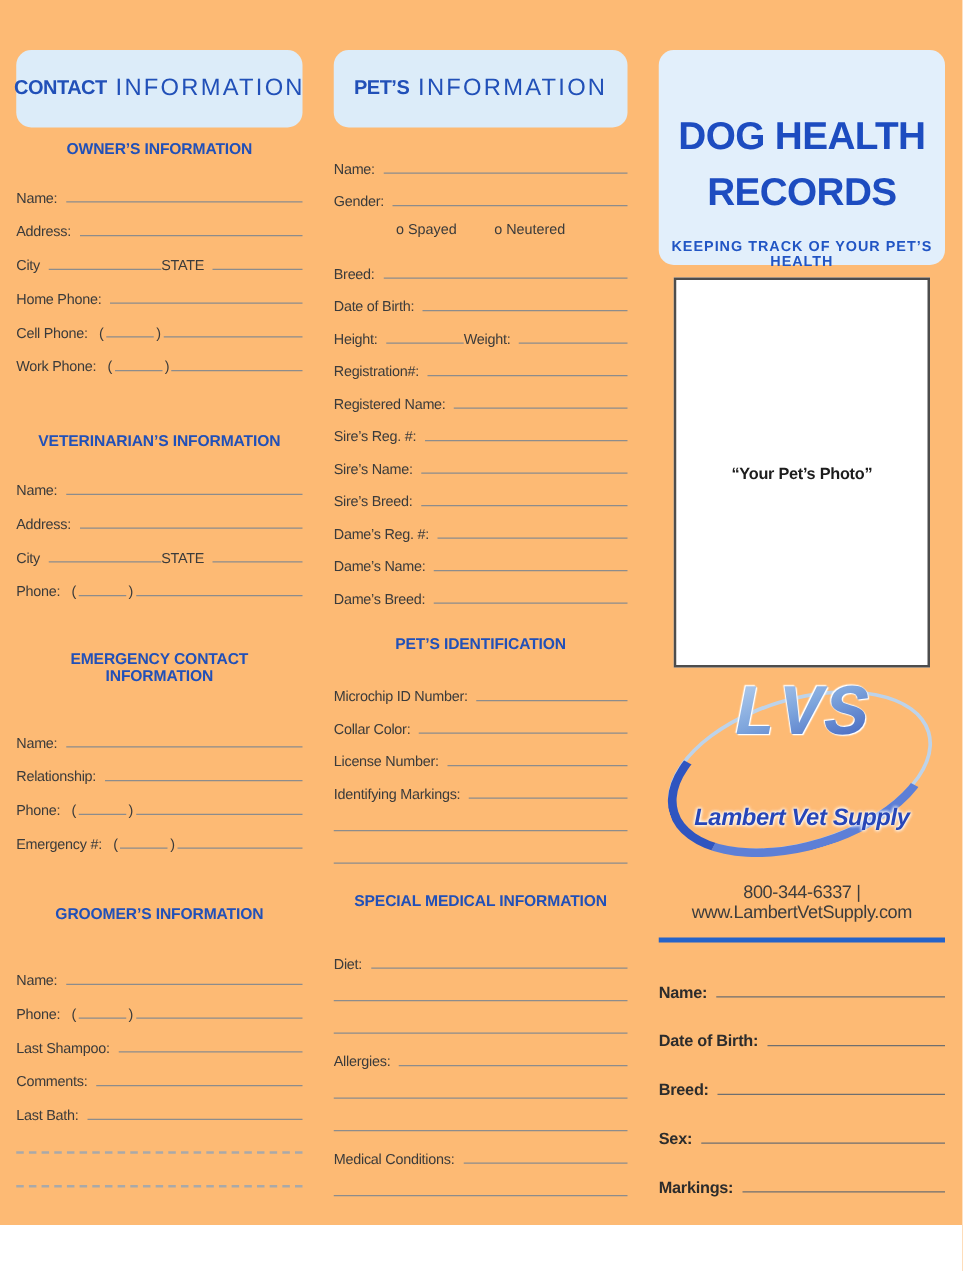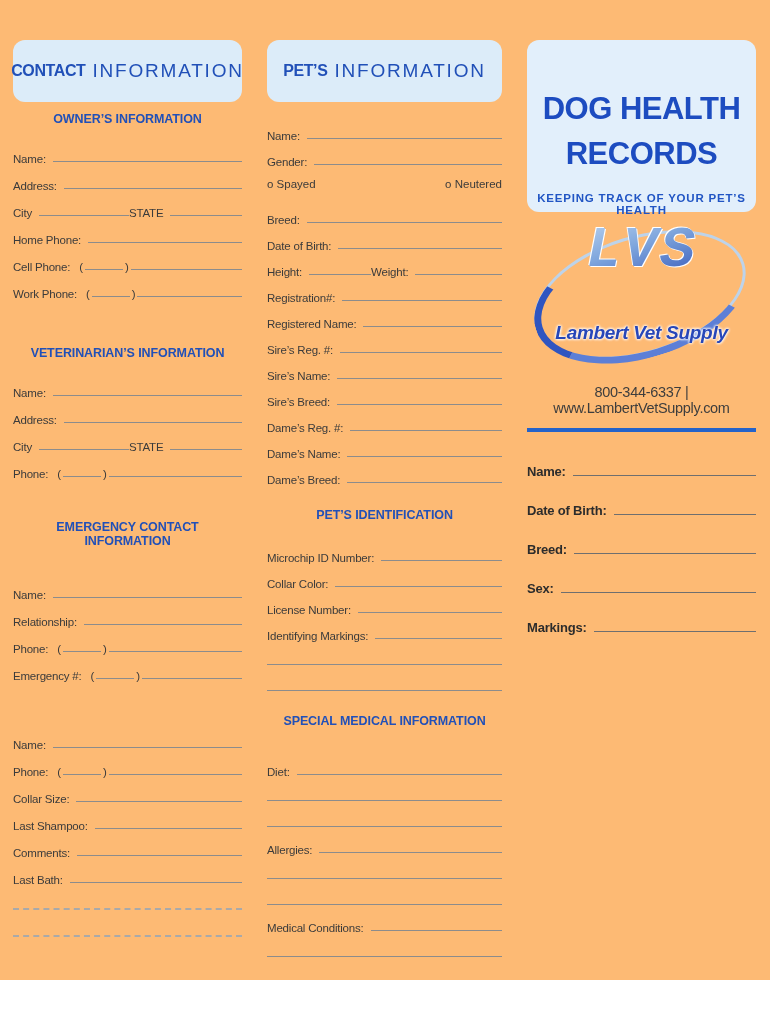--- a/index.html
+++ b/index.html
@@ -29,21 +29,21 @@
 
   
   .frow{display:flex;align-items:flex-end;height:27px;font-size:11.5px;
         color:#3b3b3b;letter-spacing:-0.2px;}
   .col-mid .frow{height:26px;}
   .flabel{white-space:pre;padding-right:7px;}
   .flabel.paren{padding:0 2px;}
   .fline{border-bottom:1.2px solid #8c8c8c;height:2px;margin-bottom:3px;}
   .fline.fill{flex:1;}
   .frow.dashed .fline{border-bottom:2px dashed #a9a9a9;}
-  .orow{display:flex;justify-content:space-between;gap:30px;height:32px;
+  .orow{display:flex;justify-content:center;gap:30px;height:32px;
         align-items:center;font-size:11.5px;color:#3b3b3b;}
 
   
   .banner{background:#e2effb;border-radius:12px;height:172px;text-align:center;
           padding-top:16px;box-sizing:border-box;}
   .banner-title{font-size:31px;font-weight:bold;color:#1d4cc0;line-height:45px;
                 padding-top:30px;letter-spacing:-0.5px;}
   .banner-sub{margin-top:16px;font-size:11.5px;font-weight:bold;color:#2155c4;
               letter-spacing:0.8px;font-variant:small-caps;}
   .photo-box{margin:10px auto 0;width:201px;height:308px;border:2px solid #4d4d4d;
@@ -160,33 +160,30 @@
           </div>
           <div class="frow">
             <span class="flabel">Emergency #:</span>
             <span class="flabel paren">(</span>
             <span class="fline" style="width: 38px;"></span>
             <span class="flabel paren">)</span>
             <span class="fline fill"></span>
           </div>
         </div>
         <div class="sec groom">
+          <div class="stitle">GROOMER’S INFORMATION</div>
           <div class="frow">
             <span class="flabel">Name:</span>
             <span class="fline fill"></span>
           </div>
           <div class="frow">
             <span class="flabel">Phone:</span>
             <span class="flabel paren">(</span>
             <span class="fline" style="width: 38px;"></span>
             <span class="flabel paren">)</span>
-            <span class="fline fill"></span>
-          </div>
-          <div class="frow">
-            <span class="flabel">Collar Size:</span>
             <span class="fline fill"></span>
           </div>
           <div class="frow">
             <span class="flabel">Last Shampoo:</span>
             <span class="fline fill"></span>
           </div>
           <div class="frow">
             <span class="flabel">Comments:</span>
             <span class="fline fill"></span>
           </div>
@@ -333,20 +330,23 @@
 
   <div class="col col-right">
     <div class="banner">
       <div class="banner-title">
         <div>DOG HEALTH</div>
         <div>RECORDS</div>
       </div>
       <div class="banner-sub">KEEPING TRACK OF YOUR PET’S HEALTH</div>
     </div>
 
+    <div class="photo-box">
+      <span class="photo-ph">“Your Pet’s Photo”</span>
+    </div>
 
     <div class="logo">
       <div class="ring1"></div>
       <div class="ring2"></div>
       <div class="lvs">LVS</div>
       <div class="lvs-name">Lambert Vet Supply</div>
     </div>
 
     <div class="contact-line">800-344-6337 | www.LambertVetSupply.com</div>
     <div class="divider"></div>

